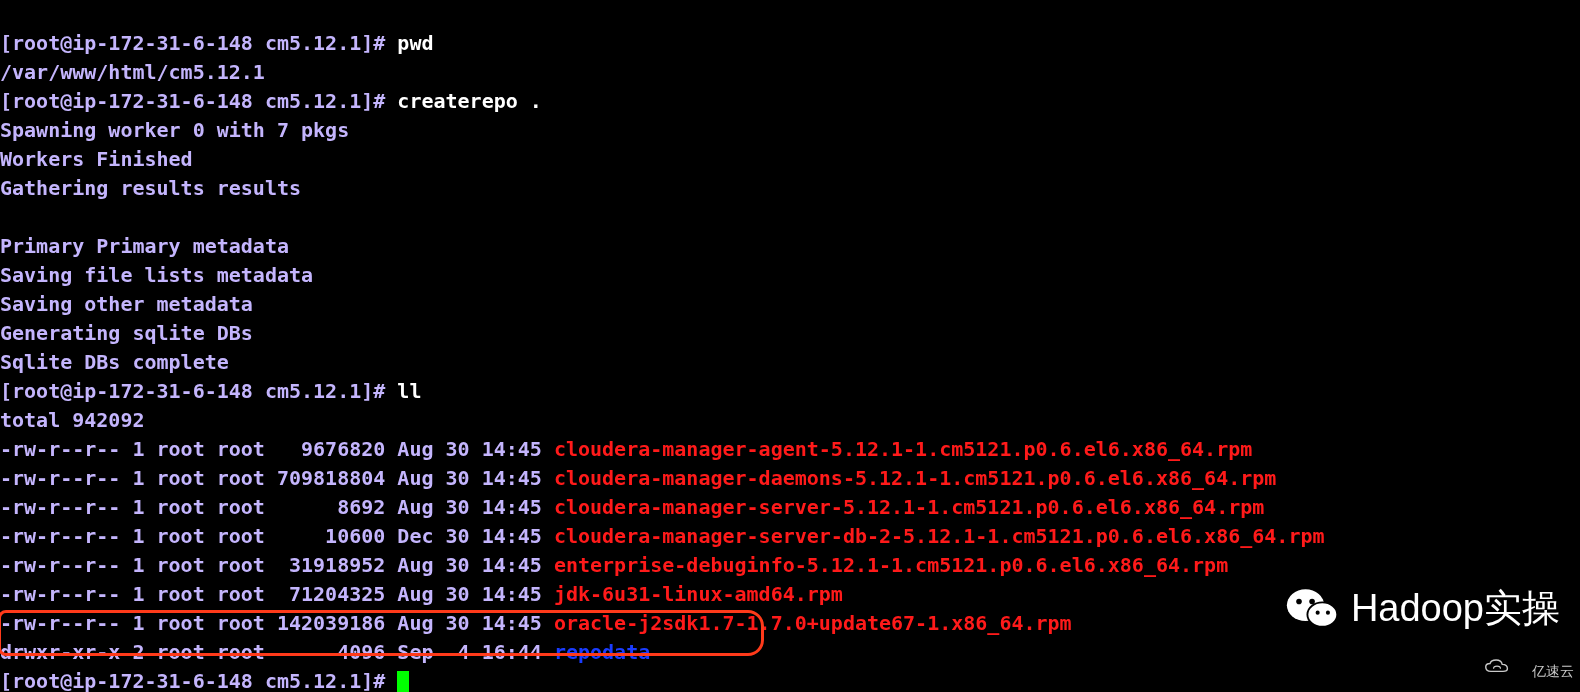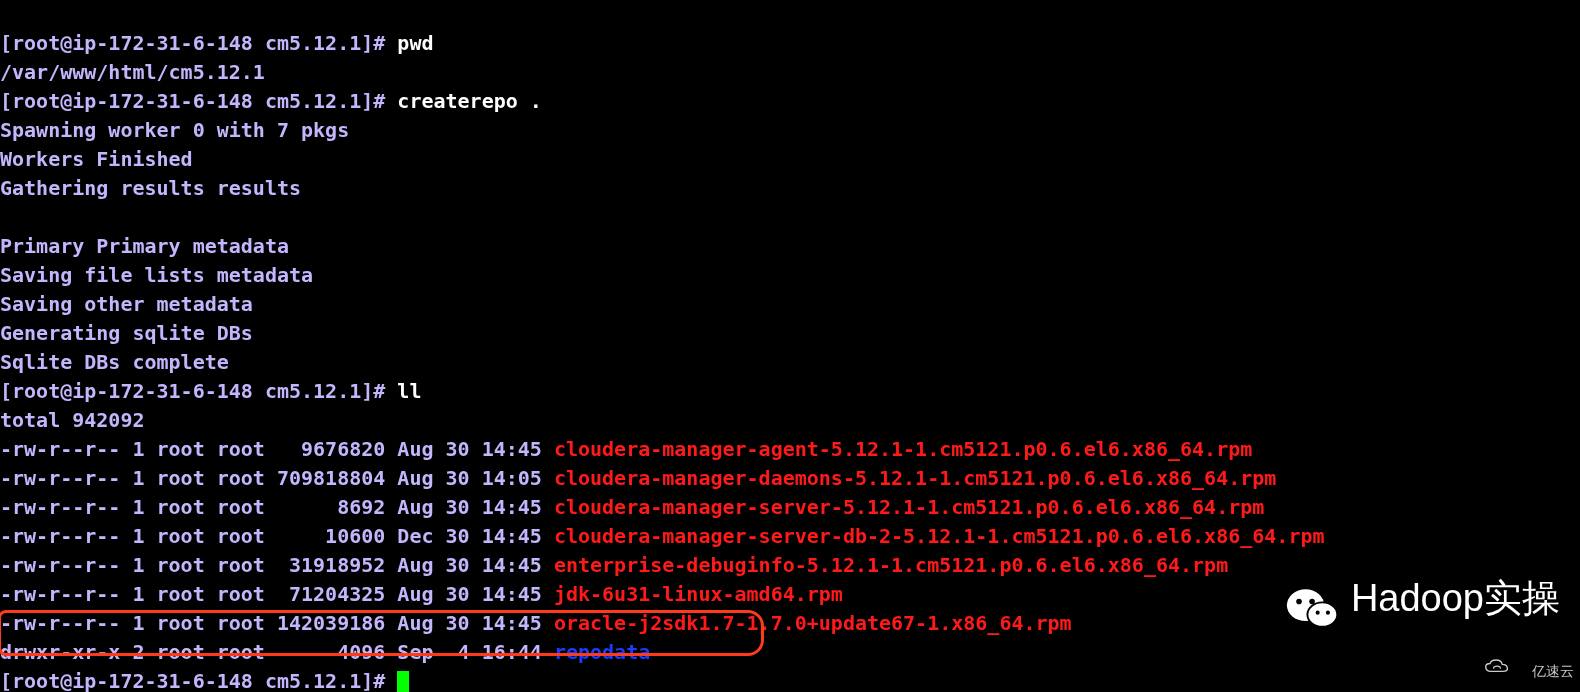--- a/index.html
+++ b/index.html
@@ -6,21 +6,21 @@
             font-family:"DejaVu Sans Mono","Liberation Mono","Courier New",monospace;
             font-size:20px;line-height:29px;font-weight:bold;}
   .term{white-space:pre;color:#00ff00;padding:0;}
   .g{color:#c4b5fd}
   .w{color:#ffffff}
   .r{color:#ff1a1a;font-weight:bold}
   .b{color:#1a3cff;font-weight:bold}
   .cursor{display:inline-block;width:12px;height:22px;background:#00ff00;vertical-align:text-bottom}
   .hl-box{position:absolute;left:-2px;top:610px;width:760px;height:40px;
           border:3px solid #ff3a1a;border-radius:8px 16px 16px 8px;pointer-events:none}
-  .watermark{position:absolute;right:20px;bottom:60px;display:flex;gap:10px;color:#fff}
+  .watermark{position:absolute;right:20px;bottom:60px;display:flex;align-items:center;gap:10px;color:#fff}
   .watermark .txt{font-family:"Microsoft YaHei","PingFang SC",sans-serif;font-size:38px;font-weight:normal}
   .chat-ico{width:56px;height:48px;position:relative}
   .chat-ico svg{width:100%;height:100%}
   .corner{position:absolute;right:6px;bottom:6px;display:flex;align-items:center;gap:22px;
           color:#c9c9c9;font-family:"Microsoft YaHei",sans-serif;font-size:14px;font-weight:normal}
   .corner svg{width:26px;height:18px}
 </style>
 </head>
 <body>
 
@@ -33,21 +33,21 @@
 <span class="g">Gathering results results</span>
 
 <span class="g">Primary Primary metadata</span>
 <span class="g">Saving file lists metadata</span>
 <span class="g">Saving other metadata</span>
 <span class="g">Generating sqlite DBs</span>
 <span class="g">Sqlite DBs complete</span>
 <span class="g">[root@ip-172-31-6-148 cm5.12.1]# </span><span class="w">ll</span>
 <span class="g">total 942092</span>
 <span class="g">-rw-r--r-- 1 root root   9676820 Aug 30 14:45 </span><span class="r">cloudera-manager-agent-5.12.1-1.cm5121.p0.6.el6.x86_64.rpm</span>
-<span class="g">-rw-r--r-- 1 root root 709818804 Aug 30 14:05 </span><span class="r">cloudera-manager-daemons-5.12.1-1.cm5121.p0.6.el6.x86_64.rpm</span>
+<span class="g">-rw-r--r-- 1 root root 709818804 Aug 30 14:45 </span><span class="r">cloudera-manager-daemons-5.12.1-1.cm5121.p0.6.el6.x86_64.rpm</span>
 <span class="g">-rw-r--r-- 1 root root      8692 Aug 30 14:45 </span><span class="r">cloudera-manager-server-5.12.1-1.cm5121.p0.6.el6.x86_64.rpm</span>
 <span class="g">-rw-r--r-- 1 root root     10600 Dec 30 14:45 </span><span class="r">cloudera-manager-server-db-2-5.12.1-1.cm5121.p0.6.el6.x86_64.rpm</span>
 <span class="g">-rw-r--r-- 1 root root  31918952 Aug 30 14:45 </span><span class="r">enterprise-debuginfo-5.12.1-1.cm5121.p0.6.el6.x86_64.rpm</span>
 <span class="g">-rw-r--r-- 1 root root  71204325 Aug 30 14:45 </span><span class="r">jdk-6u31-linux-amd64.rpm</span>
 <span class="g">-rw-r--r-- 1 root root 142039186 Aug 30 14:45 </span><span class="r">oracle-j2sdk1.7-1.7.0+update67-1.x86_64.rpm</span>
 <span class="g">drwxr-xr-x 2 root root      4096 Sep  4 16:44 </span><span class="b">repodata</span>
 <span class="g">[root@ip-172-31-6-148 cm5.12.1]# </span><span class="cursor"></span>
 </div>
 
 <div class="hl-box"></div>

